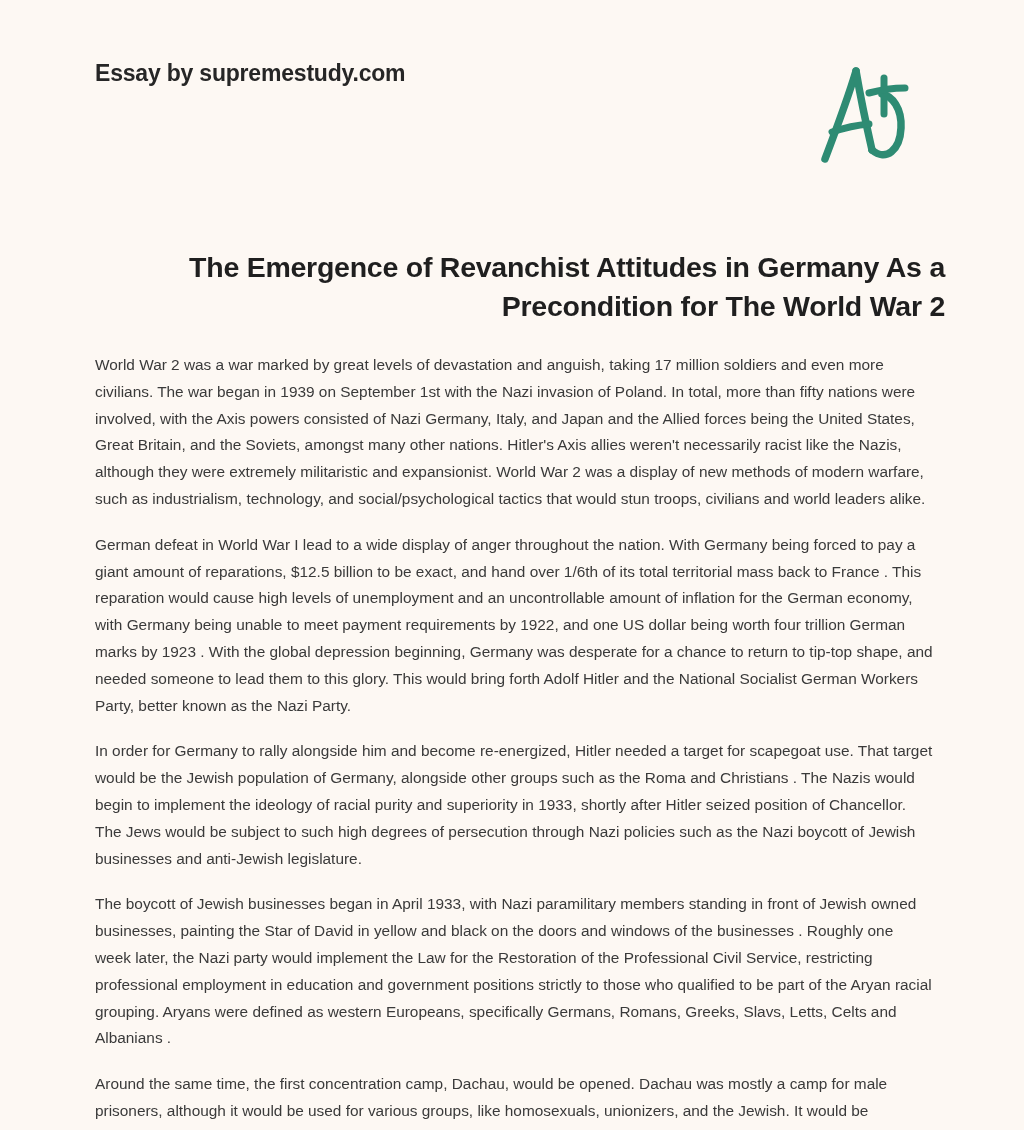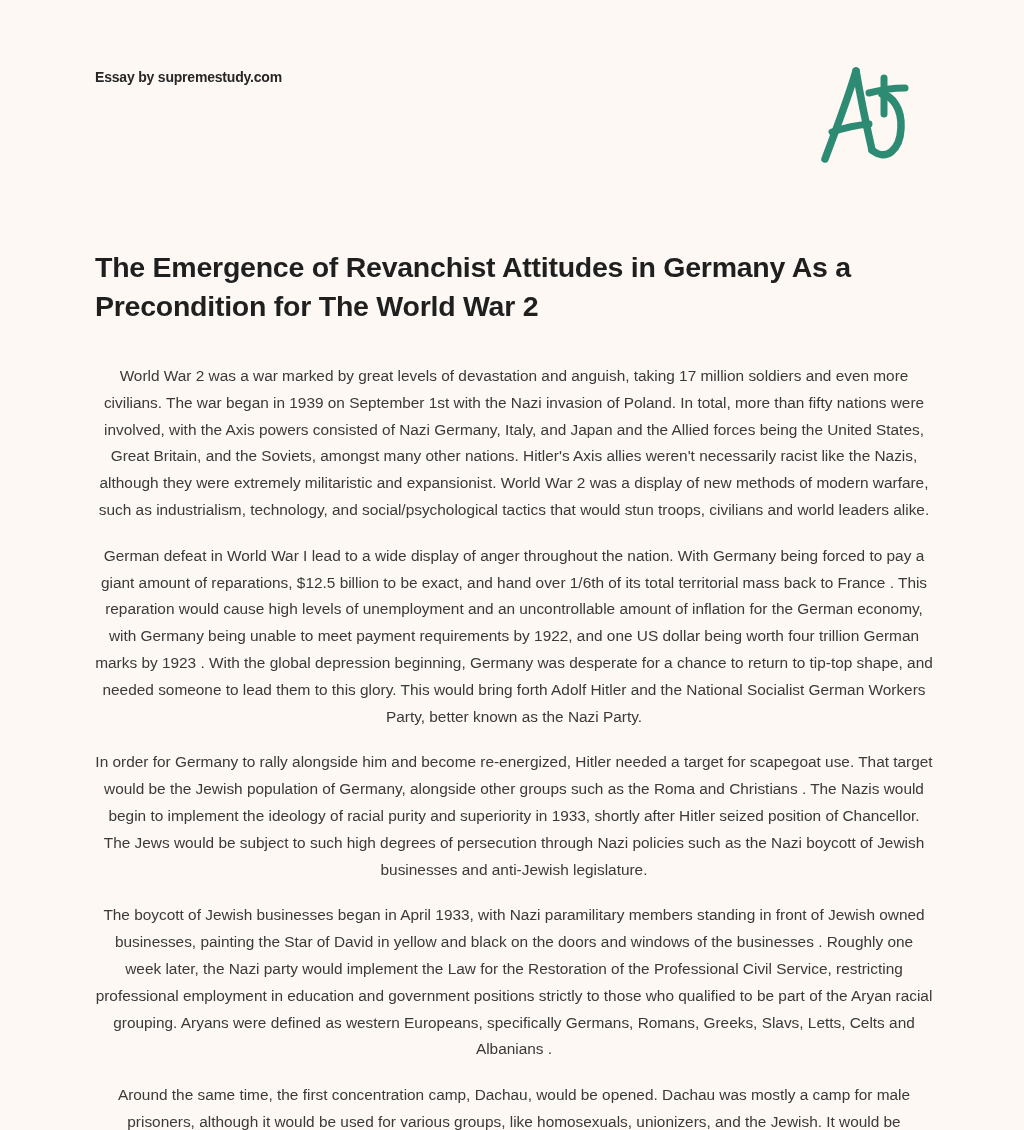--- a/index.html
+++ b/index.html
@@ -21,26 +21,26 @@
   }
 
   
   .header {
     position: absolute;
     left: 95px;
     top: 60px;
     width: 700px;
   }
   .essay-by {
-    font-size: 14px;
+    font-size: 23px;
     font-weight: bold;
     color: #262626;
     letter-spacing: -0.2px;
     line-height: 1.2;
-    margin: 9px 0 26px 0;
+    margin: 0 0 26px 0;
   }
   .source-line {
     font-size: 14.5px;
     line-height: 1.85;
     color: #8A8A88;
     max-width: 660px;
     word-break: break-all;
   }
   .source-label {
     color: #8A8A88;
@@ -70,35 +70,36 @@
     position: absolute;
     left: 95px;
     top: 248px;
     width: 850px;
     margin: 0;
     font-size: 28.5px;
     font-weight: bold;
     line-height: 1.38;
     color: #1F1F1F;
     letter-spacing: -0.25px;
+    text-align: right;
   }
 
   
   .body-copy {
     position: absolute;
     left: 95px;
     top: 348px;
     width: 838px;
   }
   .body-copy p {
-    margin: 15px 0 19px 0;
+    margin: 4px 0 19px 0;
     font-size: 15.4px;
     line-height: 1.74;
     color: #3A3A3A;
-    text-align: center;
+    text-align: left;
   }
   .body-copy p:last-child {
     margin-bottom: 0;
   }
 </style>
 </head>
 <body>
 
 <div class="page">
 

